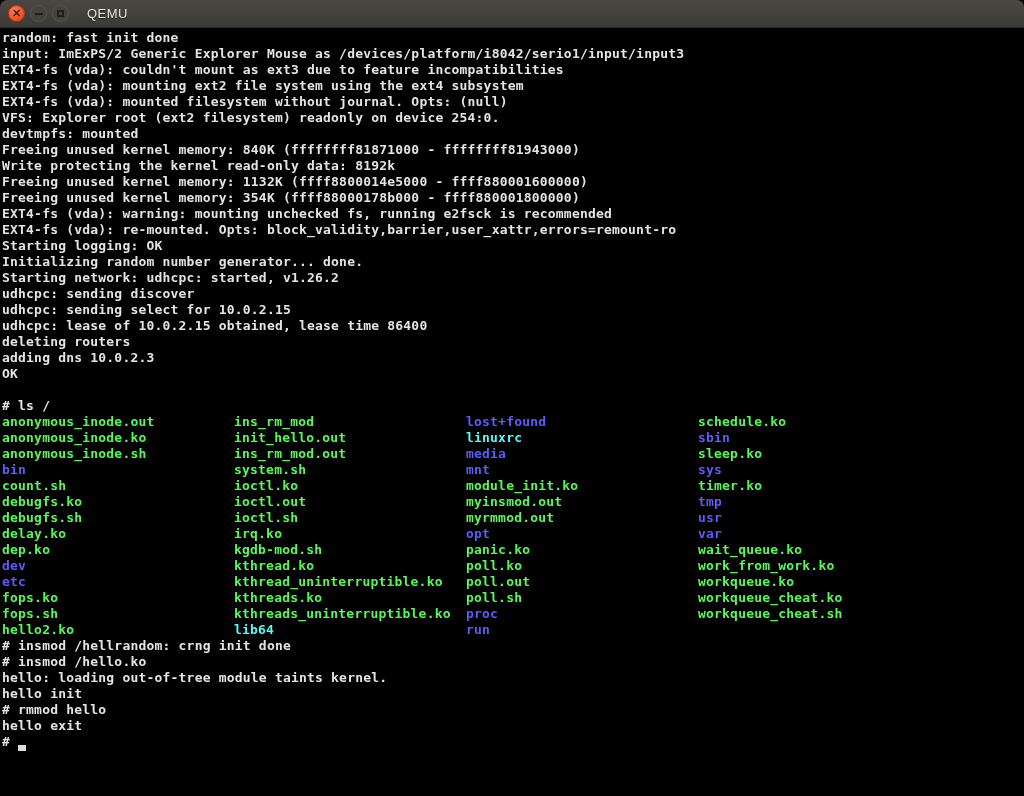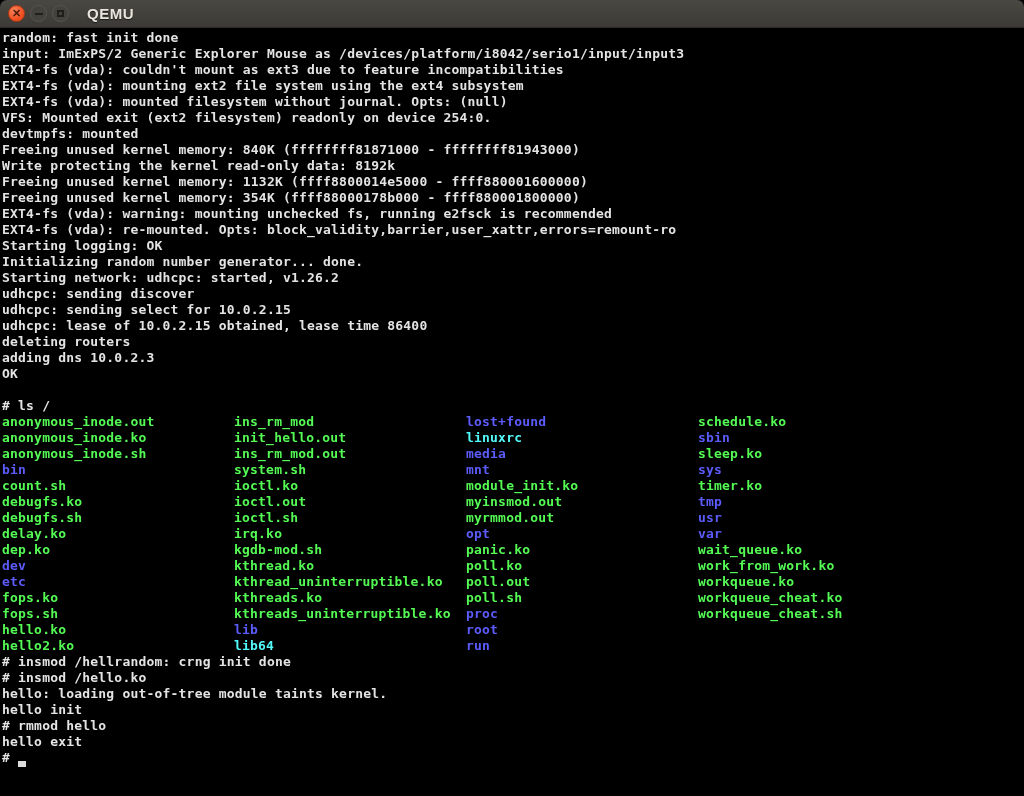--- a/index.html
+++ b/index.html
@@ -16,21 +16,21 @@
     font-family:"Liberation Sans",sans-serif;
   }
   .wbtn{width:17px;height:17px;border-radius:50%;margin-right:5px;
     display:flex;align-items:center;justify-content:center;box-sizing:border-box;cursor:default;}
   .wbtn.close{background:radial-gradient(circle at 35% 30%,#f8825c,#ef4f1f 65%,#d8431a);
     border:1px solid #b23a14;}
   .wbtn.plain{background:#44423c;border:1px solid #585550;}
   .glyph-x{color:#4a1a08;font-size:11px;font-weight:bold;line-height:1;margin-top:-1px;}
   .glyph-min{width:8px;height:2px;background:#211f1c;}
   .glyph-max{width:7px;height:7px;border:2px solid #211f1c;box-sizing:border-box;}
-  .wtitle{color:#e9e5dd;font-size:15px;font-weight:bold;margin-left:13px;
+  .wtitle{color:#e9e5dd;font-size:13px;font-weight:normal;margin-left:13px;
     text-shadow:0 1px 1px rgba(0,0,0,.6);letter-spacing:.5px;}
 
   
   .screen{
     width:1024px;height:768px;box-sizing:border-box;
     background:#000;
     padding:2px 8px 0 2px;
     overflow:hidden;
     font-family:"DejaVu Sans Mono","Liberation Mono",monospace;
     font-size:13px;line-height:16px;font-weight:bold;
@@ -62,21 +62,21 @@
     <span class="wtitle">QEMU</span>
   </div>
 
   <div class="screen">
     <div>
         <div class="line">random: fast init done</div>
         <div class="line">input: ImExPS/2 Generic Explorer Mouse as /devices/platform/i8042/serio1/input/input3</div>
         <div class="line">EXT4-fs (vda): couldn't mount as ext3 due to feature incompatibilities</div>
         <div class="line">EXT4-fs (vda): mounting ext2 file system using the ext4 subsystem</div>
         <div class="line">EXT4-fs (vda): mounted filesystem without journal. Opts: (null)</div>
-        <div class="line">VFS: Mounted exit (ext2 filesystem) readonly on device 254:0.</div>
+        <div class="line">VFS: Explorer root (ext2 filesystem) readonly on device 254:0.</div>
         <div class="line">devtmpfs: mounted</div>
         <div class="line">Freeing unused kernel memory: 840K (ffffffff81871000 - ffffffff81943000)</div>
         <div class="line">Write protecting the kernel read-only data: 8192k</div>
         <div class="line">Freeing unused kernel memory: 1132K (ffff8800014e5000 - ffff880001600000)</div>
         <div class="line">Freeing unused kernel memory: 354K (ffff88000178b000 - ffff880001800000)</div>
         <div class="line">EXT4-fs (vda): warning: mounting unchecked fs, running e2fsck is recommended</div>
         <div class="line">EXT4-fs (vda): re-mounted. Opts: block_validity,barrier,user_xattr,errors=remount-ro</div>
         <div class="line">Starting logging: OK</div>
         <div class="line">Initializing random number generator... done.</div>
         <div class="line">Starting network: udhcpc: started, v1.26.2</div>
@@ -96,21 +96,20 @@
         <div class="line"><span class="cell fg-blue">bin</span><span class="cell fg-green">system.sh</span><span class="cell fg-blue">mnt</span><span class="cell fg-blue">sys</span></div>
         <div class="line"><span class="cell fg-green">count.sh</span><span class="cell fg-green">ioctl.ko</span><span class="cell fg-green">module_init.ko</span><span class="cell fg-green">timer.ko</span></div>
         <div class="line"><span class="cell fg-green">debugfs.ko</span><span class="cell fg-green">ioctl.out</span><span class="cell fg-green">myinsmod.out</span><span class="cell fg-blue">tmp</span></div>
         <div class="line"><span class="cell fg-green">debugfs.sh</span><span class="cell fg-green">ioctl.sh</span><span class="cell fg-green">myrmmod.out</span><span class="cell fg-blue">usr</span></div>
         <div class="line"><span class="cell fg-green">delay.ko</span><span class="cell fg-green">irq.ko</span><span class="cell fg-blue">opt</span><span class="cell fg-blue">var</span></div>
         <div class="line"><span class="cell fg-green">dep.ko</span><span class="cell fg-green">kgdb-mod.sh</span><span class="cell fg-green">panic.ko</span><span class="cell fg-green">wait_queue.ko</span></div>
         <div class="line"><span class="cell fg-blue">dev</span><span class="cell fg-green">kthread.ko</span><span class="cell fg-green">poll.ko</span><span class="cell fg-green">work_from_work.ko</span></div>
         <div class="line"><span class="cell fg-blue">etc</span><span class="cell fg-green">kthread_uninterruptible.ko</span><span class="cell fg-green">poll.out</span><span class="cell fg-green">workqueue.ko</span></div>
         <div class="line"><span class="cell fg-green">fops.ko</span><span class="cell fg-green">kthreads.ko</span><span class="cell fg-green">poll.sh</span><span class="cell fg-green">workqueue_cheat.ko</span></div>
         <div class="line"><span class="cell fg-green">fops.sh</span><span class="cell fg-green">kthreads_uninterruptible.ko</span><span class="cell fg-blue">proc</span><span class="cell fg-green">workqueue_cheat.sh</span></div>
-        <div class="line"><span class="cell fg-green">hello.ko</span><span class="cell fg-blue">lib</span><span class="cell fg-blue">root</span></div>
         <div class="line"><span class="cell fg-green">hello2.ko</span><span class="cell fg-cyan">lib64</span><span class="cell fg-blue">run</span></div>
       </div>
     <div>
         <div class="line"># insmod /hellrandom: crng init done</div>
         <div class="line"># insmod /hello.ko</div>
         <div class="line">hello: loading out-of-tree module taints kernel.</div>
         <div class="line">hello init</div>
         <div class="line"># rmmod hello</div>
         <div class="line">hello exit</div>
       </div>

